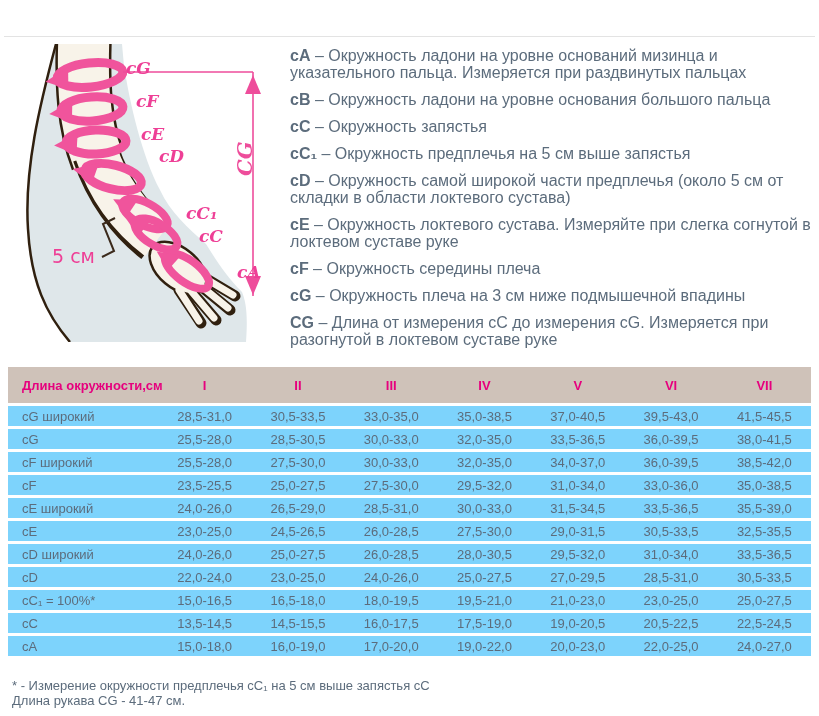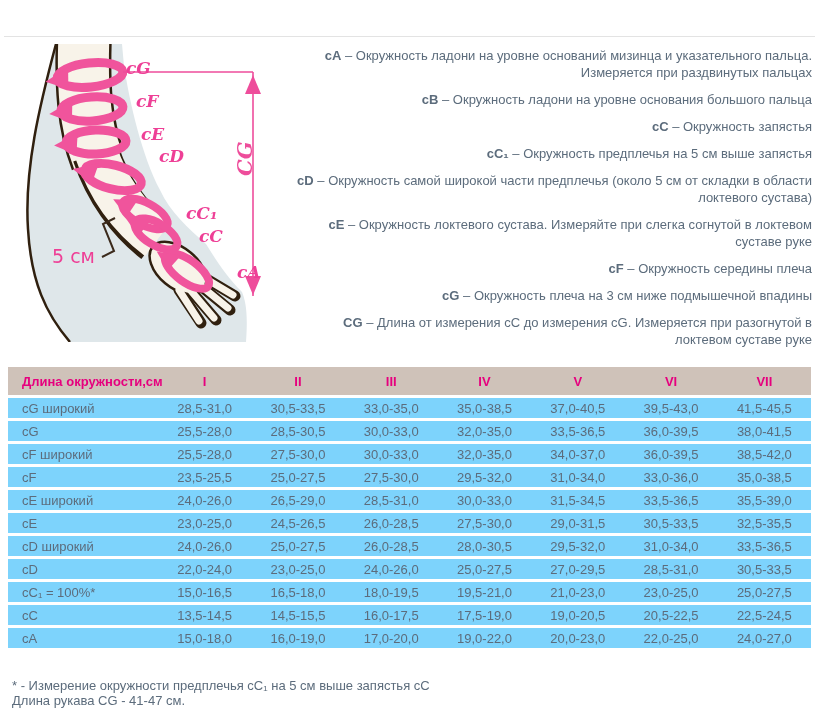--- a/index.html
+++ b/index.html
@@ -4,28 +4,28 @@
 <style>
   html,body{margin:0;padding:0;}
   body{
     width:819px;height:716px;position:relative;background:#ffffff;
     font-family:"Liberation Sans","DejaVu Sans",sans-serif;
     color:#5c6c7c;overflow:hidden;
   }
   .top-divider{position:absolute;top:36px;left:4px;width:811px;height:1px;background:#e3e3e3;}
   .illustration{position:absolute;left:12px;top:44px;width:260px;height:298px;}
   .definitions{position:absolute;left:290px;top:47px;width:522px;}
-  .definitions p{margin:0 0 10px 0;font-size:13px;line-height:17px;color:#5c6c7c;text-align:right;}
+  .definitions p{margin:0 0 10px 0;font-size:16px;line-height:17px;color:#5c6c7c;}
   .definitions b{font-weight:bold;}
   .size-table{position:absolute;left:8px;top:367px;width:803px;font-size:13px;}
   .trow{
     display:grid;grid-template-columns:150px repeat(7,1fr);
     align-items:center;height:20px;margin-bottom:3px;background:#7dd3fc;
   }
-  .thead-row{height:28px;background:#cfc2b9;color:#e6007e;font-weight:bold;}
+  .thead-row{height:36px;background:#cfc2b9;color:#e6007e;font-weight:bold;}
   .cell-label{padding-left:14px;text-align:left;white-space:nowrap;}
   .cell-val{text-align:center;}
   .footnote-1{position:absolute;left:12px;top:678px;font-size:13px;color:#5c6c7c;}
   .footnote-2{position:absolute;left:12px;top:693px;font-size:13px;color:#5c6c7c;}
   .illu-label{font-family:"DejaVu Serif","Liberation Serif",serif;font-style:italic;font-weight:bold;}
 </style>
 </head>
 <body>
 
 <div class="top-divider"></div>

